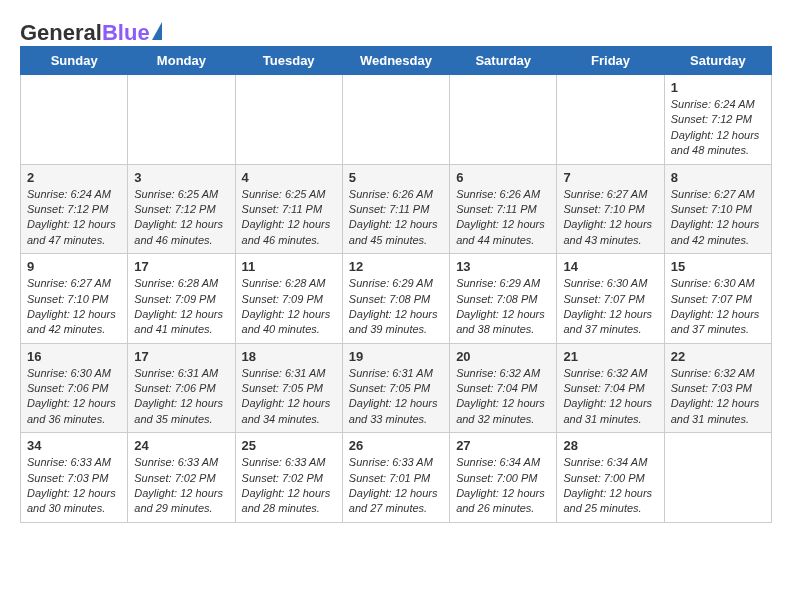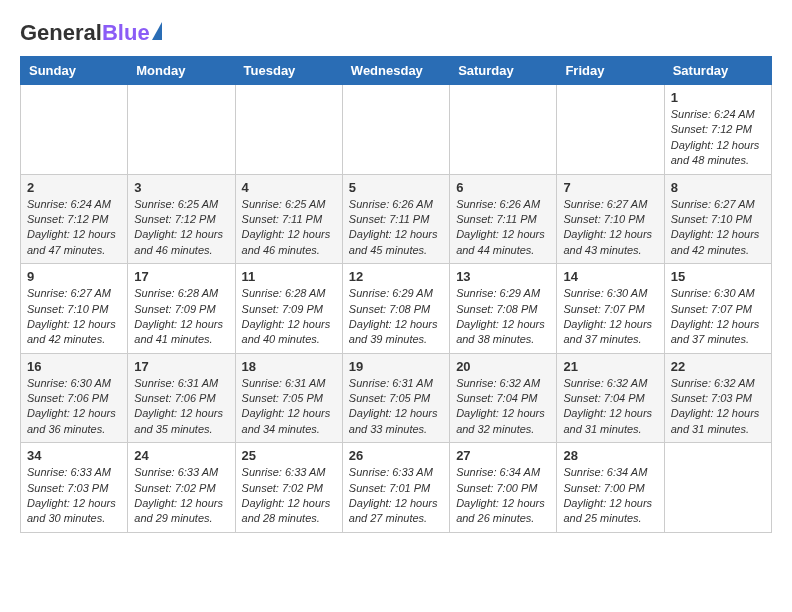--- a/index.html
+++ b/index.html
@@ -7,21 +7,21 @@
       font-family: Arial, sans-serif;
       background: #fff;
       width: 792px;
       min-height: 612px;
       padding: 20px;
     }
     .header {
       display: flex;
       justify-content: space-between;
       align-items: flex-start;
-      margin-bottom: 10px;
+      margin-bottom: 0;
     }
     .logo {
       display: flex;
       flex-direction: column;
       align-items: flex-start;
     }
     .logo-text {
       display: flex;
       align-items: center;
       font-size: 22px;
@@ -56,21 +56,21 @@
       width: 100%;
       border-collapse: collapse;
       border: 1px solid #ccc;
     }
     .calendar th {
       background: #2a6db5;
       color: #fff;
       font-size: 13px;
       font-weight: bold;
       padding: 6px 8px;
-      text-align: left;
+      text-align: center;
       border: 1px solid #2a6db5;
     }
     .calendar td {
       vertical-align: top;
       border: 1px solid #ccc;
       padding: 5px 6px;
       width: calc(100% / 7);
       min-height: 80px;
       height: 88px;
       background: #fff;

